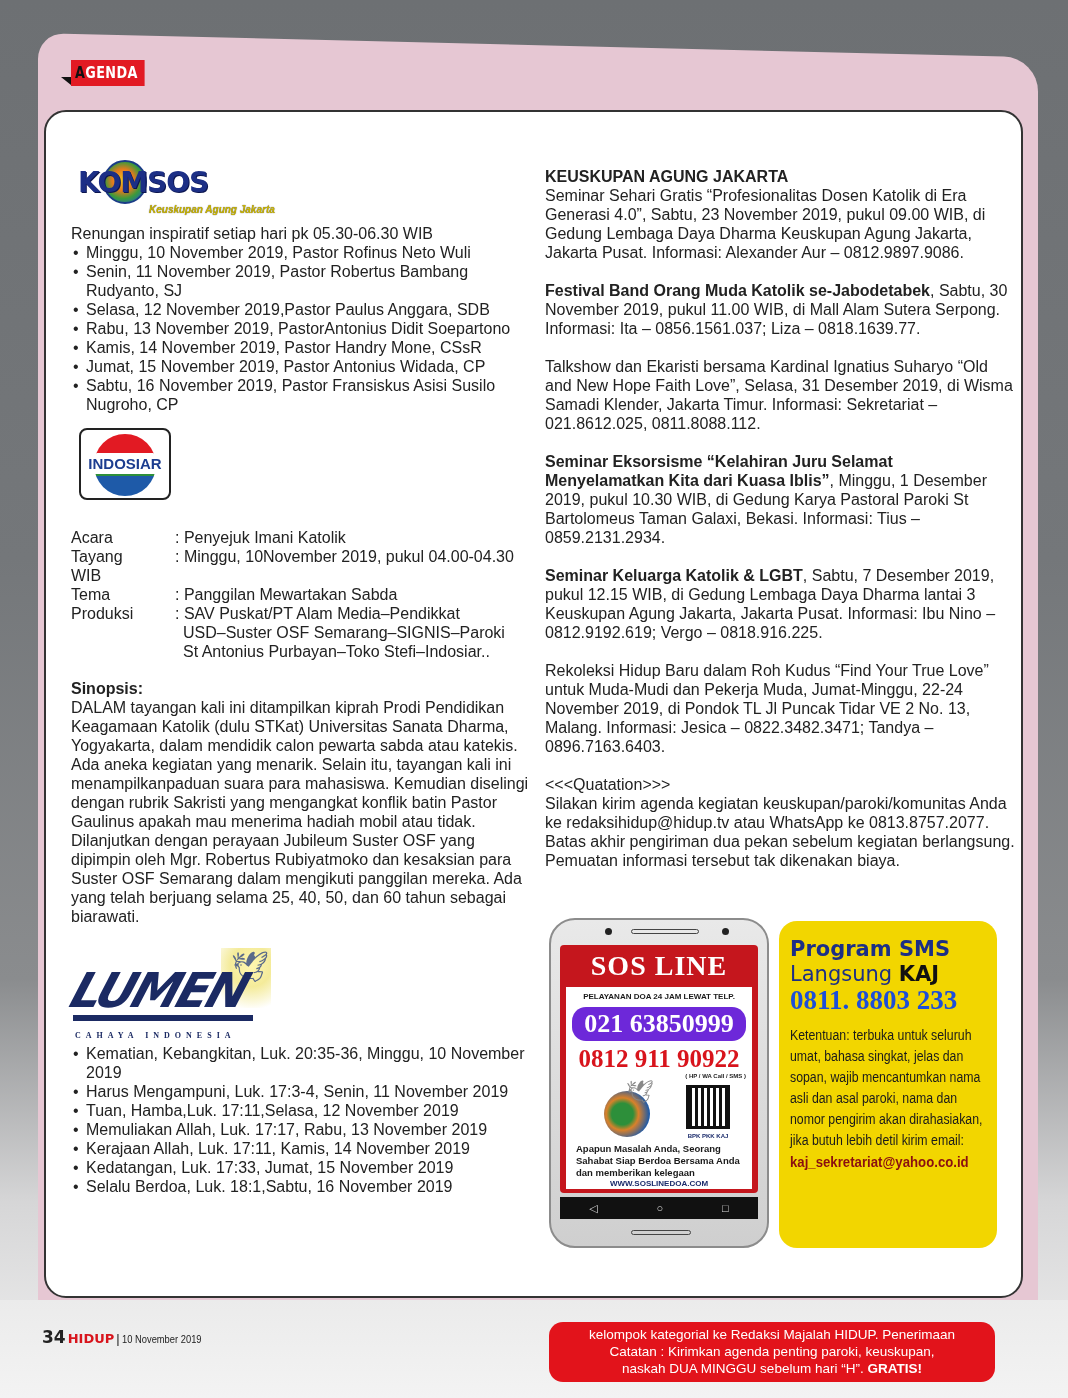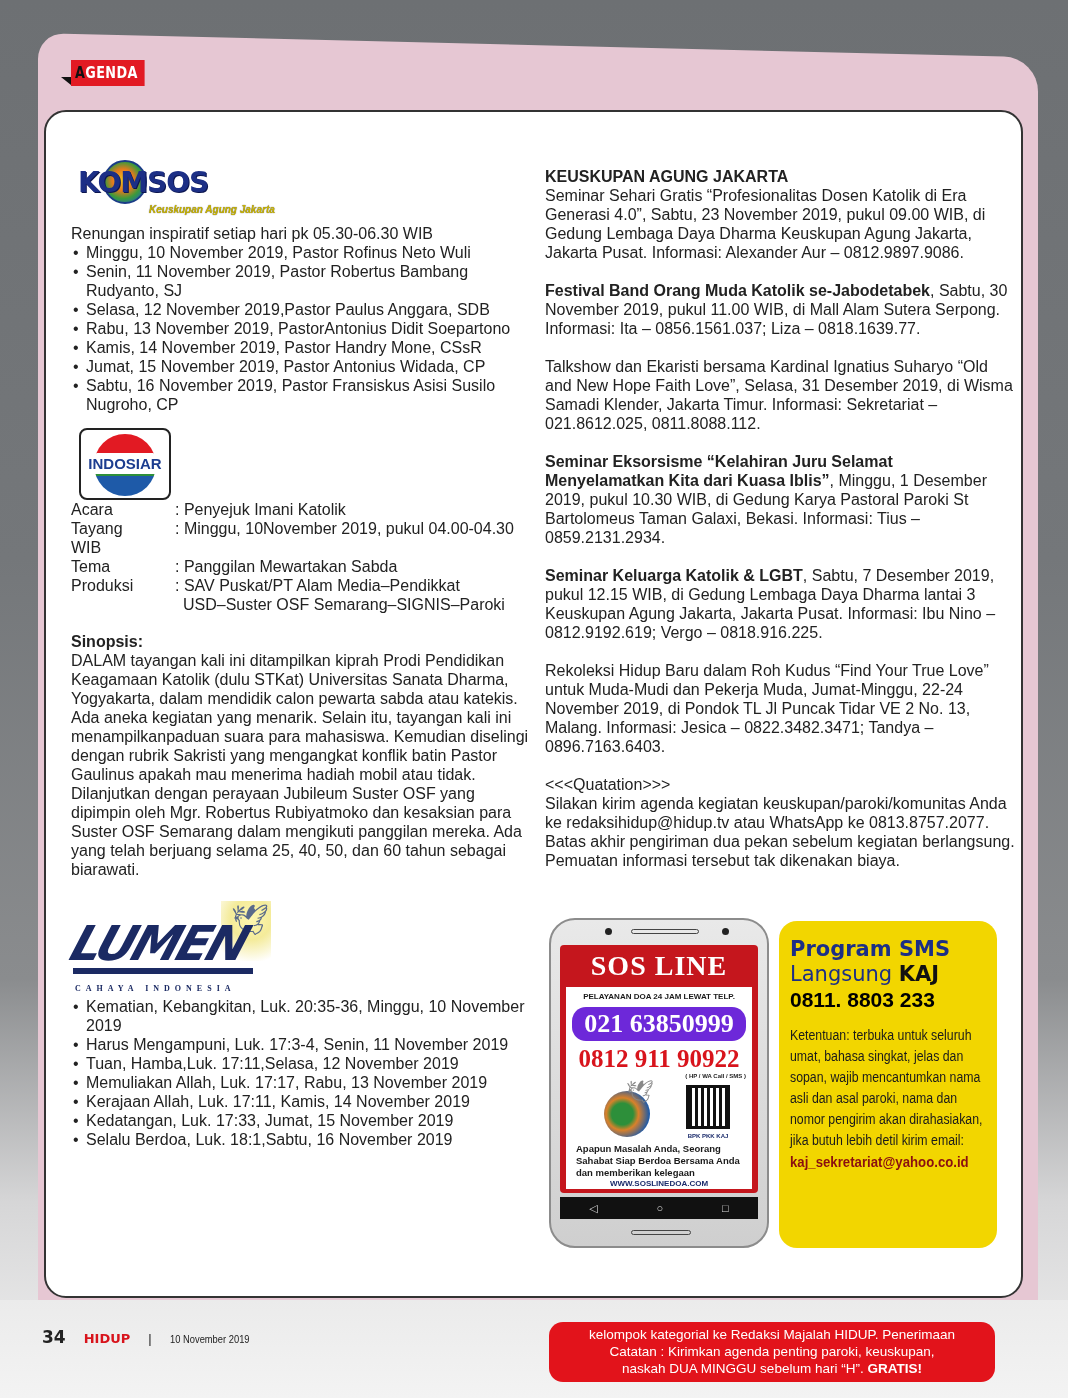--- a/index.html
+++ b/index.html
@@ -76,21 +76,21 @@
   .indo-red { position: absolute; left: 0; top: 0; width: 100%; height: 38%; background: #e21a23; }
   .indo-white1 { position: absolute; left: 0; top: 30%; width: 100%; height: 6%; background: #fff; }
   .indo-green1 { position: absolute; left: 0; top: 35%; width: 100%; height: 8%; background: #2d8f3a; }
   .indo-green2 { position: absolute; left: 0; top: 60%; width: 100%; height: 8%; background: #2d8f3a; }
   .indo-blue { position: absolute; left: 0; top: 68%; width: 100%; height: 32%; background: #1e5aa8; }
   .indo-text {
     position: absolute; left: 0; top: 24px; width: 100%; text-align: center;
     font-weight: bold; font-size: 15px; color: #1c3d8f; background: #fff; line-height: 20px;
   }
 
-  .acara-table { }
+  .acara-table { margin-top: 28px; }
   .acara-row { display: flex; }
   .acara-label { width: 104px; flex: none; }
   .acara-value { flex: 1; padding-left: 0; }
   .acara-value .v { display: block; padding-left: 8px; text-indent: -8px; }
 
   .sinopsis { margin-top: 18px; }
 
   
   .lumen-logo { position: relative; width: 210px; height: 90px; margin-top: 22px; }
   .lumen-glow { position: absolute; left: 150px; top: 0; width: 50px; height: 60px; background: radial-gradient(circle at 60% 30%, #fff7b0 0%, #f4eb9a 40%, #fff 85%); }
@@ -158,28 +158,28 @@
   .phone-home { position: absolute; left: 80px; top: 310px; width: 60px; height: 5px; border-radius: 3px; border: 1px solid #444; }
 
   
   .sms-box {
     position: absolute; left: 779px; top: 921px; width: 218px; height: 327px;
     background: #f2d600; border-radius: 18px; padding: 16px 10px 0 11px;
   }
   .sms-title1 { font-family: "DejaVu Sans", sans-serif; font-weight: bold; font-size: 21px; color: #1c2f86; line-height: 25px; }
   .sms-title2 { font-family: "DejaVu Sans", sans-serif; font-size: 21px; color: #1c2f86; line-height: 25px; }
   .sms-title2 .b { font-weight: bold; color: #111; margin-top: 48px; }
-  .sms-number { font-family: Liberation Sans, sans-serif; font-weight: bold; font-size: 21px; color: #000000; line-height: 26px; }
+  .sms-number { font-family: Liberation Serif, serif; font-weight: bold; font-size: 27px; color: #1d4ed8; line-height: 26px; }
   .sms-rules { margin-top: 12px; font-family: "Liberation Sans", sans-serif; font-size: 14px; line-height: 21px; color: #1a1a1a; transform: scaleX(0.88); transform-origin: left top; width: 230px; }
   .sms-email { font-weight: bold; color: #8a0f10; font-size: 15px; }
 
   
   .footer {
     position: absolute; left: 42px; top: 1327px; font-size: 11px; color: #222;
-    display: flex; align-items: baseline; gap: 18px;
+    display: flex; align-items: baseline; gap: 2px;
   }
   .page-num { font-family: "DejaVu Sans", sans-serif; font-weight: bold; font-size: 17px; color: #222; }
   .mag-name { font-family: "DejaVu Sans", sans-serif; font-weight: bold; font-size: 13px; color: #d8141c; }
   .footer-sep { font-size: 13px; color: #222; }
   .footer-date { font-size: 11px; color: #222; transform: scaleX(0.85); transform-origin: left; display: inline-block; }
 
   .note-box {
     position: absolute; left: 549px; top: 1322px; width: 446px; height: 60px;
     background: #e2131b; border-radius: 14px; color: #fff; text-align: center;
     font-size: 13.5px; line-height: 17px; padding-top: 4px;
@@ -248,20 +248,21 @@
       <div class="acara-label">Tema</div>
       <div class="acara-value">
           <span class="v">: Panggilan Mewartakan Sabda</span>
         </div>
     </div>
     <div class="acara-row">
       <div class="acara-label">Produksi</div>
       <div class="acara-value">
         <span class="v">: SAV Puskat/PT Alam Media–Pendikkat</span>
         <span class="v" style="padding-left:8px;text-indent:0">USD–Suster OSF Semarang–SIGNIS–Paroki</span>
+        <span class="v" style="padding-left:8px;text-indent:0">St Antonius Purbayan–Toko Stefi–Indosiar..</span>
       </div>
     </div>
   </div>
 
   <div class="sinopsis">
     <p class="bold">Sinopsis:</p>
     <p>DALAM tayangan kali ini ditampilkan kiprah Prodi Pendidikan Keagamaan Katolik (dulu STKat) Universitas Sanata Dharma, Yogyakarta, dalam mendidik calon pewarta sabda atau katekis. Ada aneka kegiatan yang menarik. Selain itu, tayangan kali ini menampilkanpaduan suara para mahasiswa. Kemudian diselingi dengan rubrik Sakristi yang mengangkat konflik batin Pastor Gaulinus apakah mau menerima hadiah mobil atau tidak. Dilanjutkan dengan perayaan Jubileum Suster OSF yang dipimpin oleh Mgr. Robertus Rubiyatmoko dan kesaksian para Suster OSF Semarang dalam mengikuti panggilan mereka. Ada yang telah berjuang selama 25, 40, 50, dan 60 tahun sebagai biarawati.</p>
   </div>
 
   <div class="lumen-logo">

